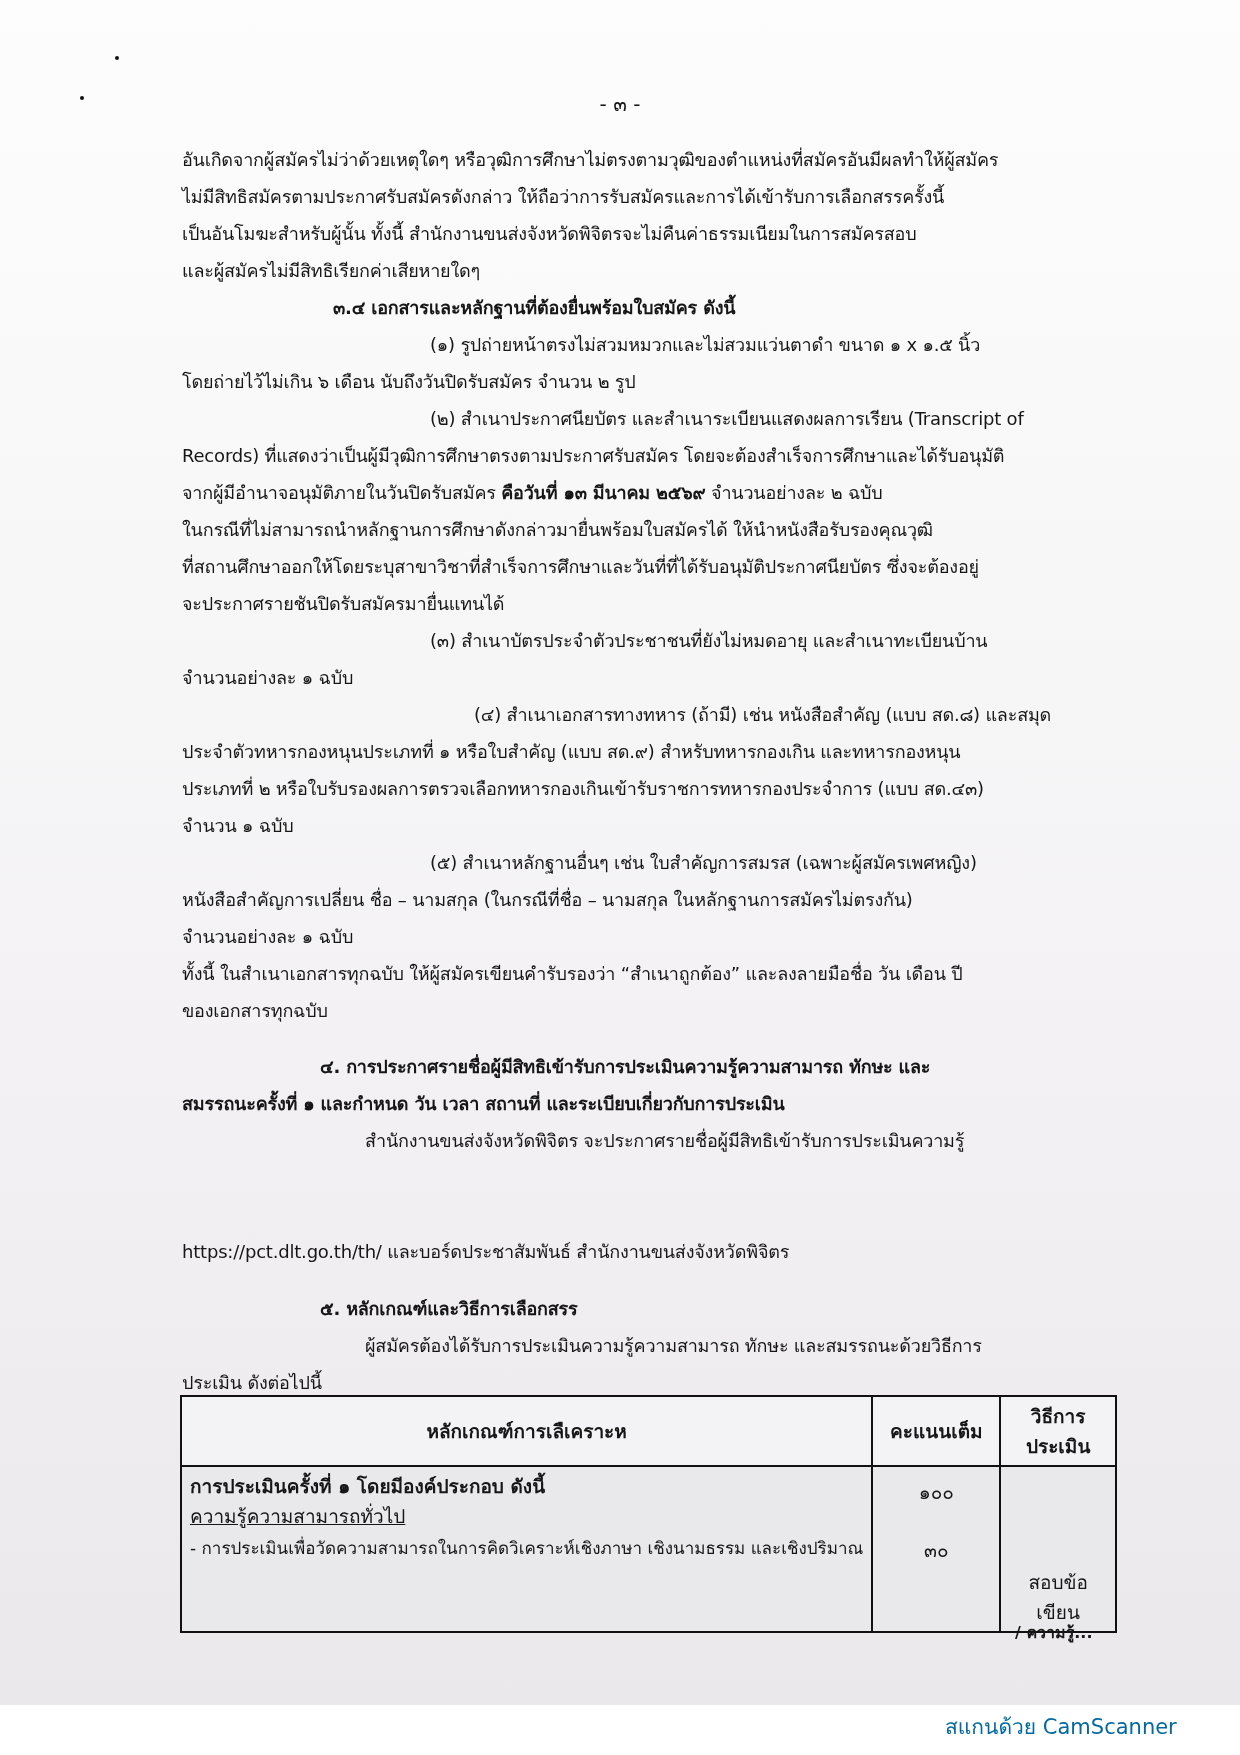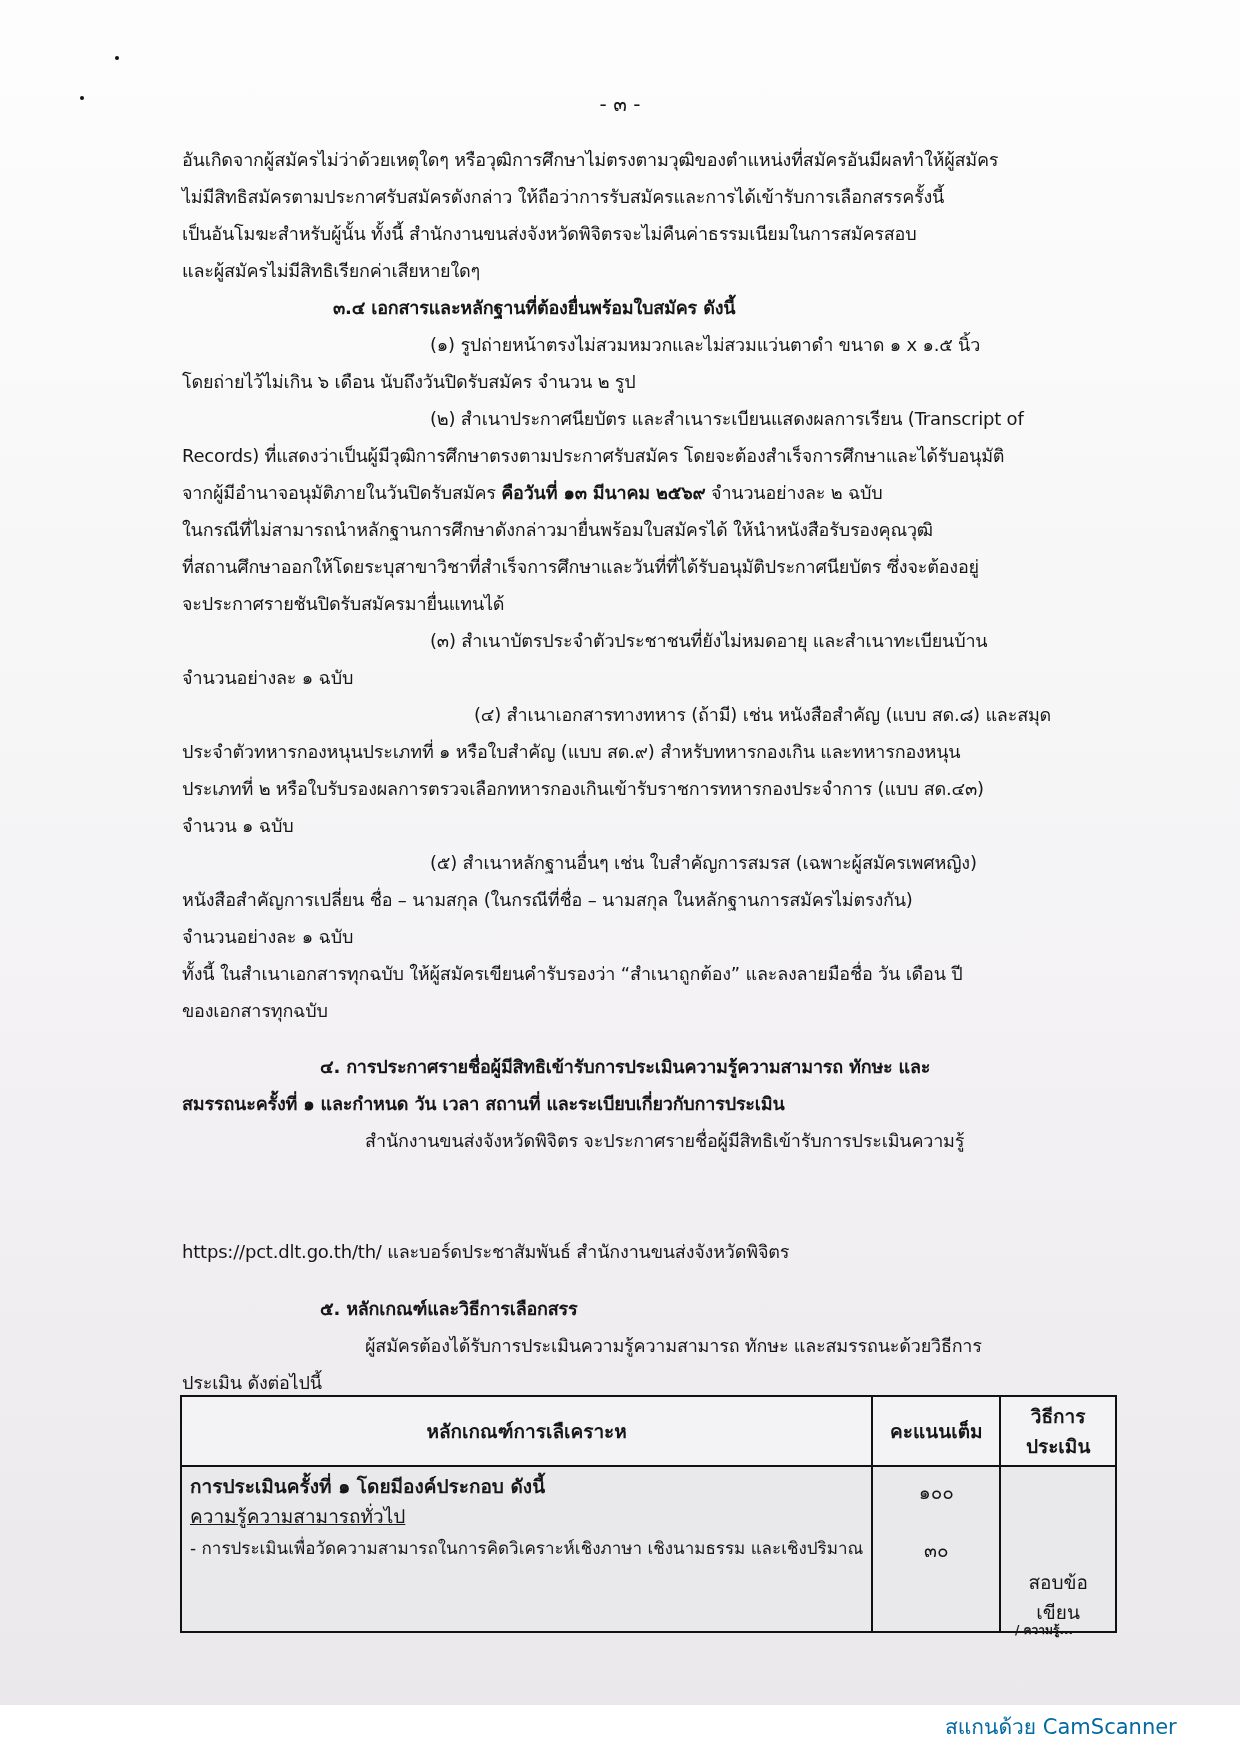--- a/index.html
+++ b/index.html
@@ -15,21 +15,21 @@
   .pageno { position: absolute; top: 88px; left: 0; width: 1240px; text-align: center; font-size: 20px; }
   .line { position: absolute; left: 182px; font-size: 18px; white-space: nowrap; letter-spacing: -0.2px; line-height: 28px; }
   .bold { font-weight: bold; }
   .b { font-weight: bold; }
   .tbl { position: absolute; left: 180px; top: 1395px; width: 937px; border-collapse: collapse; font-size: 19px; }
   .tbl td, .tbl th { border: 2px solid #111; padding: 4px 8px; vertical-align: top; }
   .tbl th { font-weight: bold; text-align: center; height: 44px; vertical-align: middle; background: #f3f2f4; }
   .tbl td { background: #e9e8ea; }
   .tbl .c { text-align: center; }
   .u { text-decoration: underline; font-weight: normal; }
-  .cont { position: absolute; left: 1015px; top: 1620px; font-size: 12px; font-weight: bold; }
+  .cont { position: absolute; left: 1015px; top: 1620px; font-size: 16px; font-weight: bold; }
   .footer { position: absolute; left: 945px; top: 1710px; font-size: 21px; color: #0369a1; }
 </style>
 </head>
 <body>
 
 <div class="page">
   <div class="speck" style="left:115px;top:56px;"></div>
   <div class="speck" style="left:80px;top:96px;"></div>
 
   <div class="pageno">- ๓ -</div>

